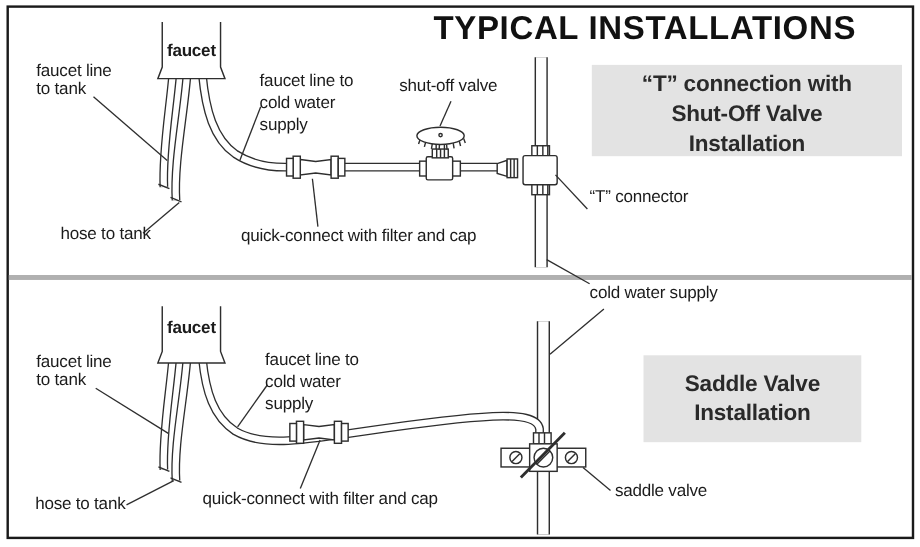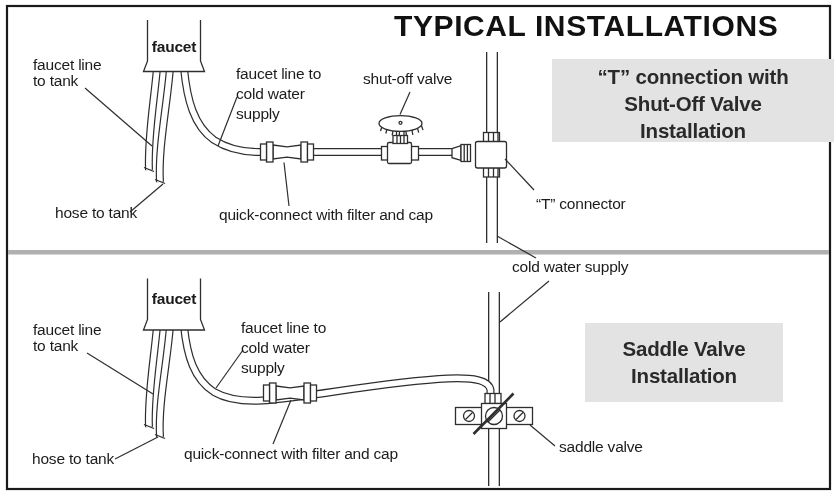--- a/index.html
+++ b/index.html
@@ -16,21 +16,21 @@
   .handle{stroke:var(--line,#2b2b2b);stroke-width:2.6;fill:none;}
   .lbl{position:absolute;z-index:2;color:var(--label-text,#1b1b1b);font-size:15.5px;
        line-height:16px;white-space:pre-line;letter-spacing:-0.2px;}
   .lbl.lh20{line-height:20px;margin-top:29px;}
   .title{position:absolute;z-index:2;left:394px;top:9px;width:430px;
          font-size:30px;font-weight:bold;letter-spacing:0.6px;white-space:nowrap;
          color:var(--title-text,#111);}
   .hbox{position:absolute;z-index:2;background:var(--heading-bg,#e3e3e3);
         color:var(--heading-text,#2a2a2a);font-weight:bold;font-size:20.5px;
         line-height:27px;text-align:center;white-space:pre-line;letter-spacing:-0.2px;}
-  #hbox-top{left:538px;top:59px;width:282px;height:83px;padding-top:4px;box-sizing:border-box;margin-left:14px;}
+  #hbox-top{left:538px;top:59px;width:282px;height:83px;padding-top:4px;box-sizing:border-box;}
   #hbox-bottom{left:585px;top:323px;width:198px;height:79px;padding-top:12px;box-sizing:border-box;}
   .faucet-lbl{text-align:center;width:62px;font-weight:bold;}
 </style>
 </head>
 <body>
 
 <div id="stage">
 
   <svg id="art" width="836" height="497" viewBox="0 0 836 497">
     <defs>
@@ -171,23 +171,23 @@
 
   <div class="lbl" style="left:33px;top:57px;">faucet line
 to tank</div>
   <div class="lbl faucet-lbl" style="left:143px;top:39px;">faucet</div>
   <div class="lbl lh20" style="left:236px;top:35px;">faucet line to
 cold water
 supply</div>
   <div class="lbl" style="left:363px;top:71px;">shut-off valve</div>
   <div class="lbl" style="left:55px;top:205px;">hose to tank</div>
   <div class="lbl" style="left:219px;top:207px;">quick-connect with filter and cap</div>
-  <div class="lbl" style="left:536px;top:196px;">“T” connector</div>
+  <div class="lbl" style="left:536px;top:172px;">“T” connector</div>
 
-  <div class="lbl" style="left:512px;top:259px;text-align:center;">cold water supply</div>
+  <div class="lbl" style="left:536px;top:259px;text-align:center;">cold water supply</div>
 
   <div class="lbl" style="left:33px;top:322px;">faucet line
 to tank</div>
   <div class="lbl faucet-lbl" style="left:143px;top:291px;">faucet</div>
   <div class="lbl lh20" style="left:241px;top:289px;">faucet line to
 cold water
 supply</div>
   <div class="lbl" style="left:32px;top:451px;">hose to tank</div>
   <div class="lbl" style="left:184px;top:446px;">quick-connect with filter and cap</div>
   <div class="lbl" style="left:559px;top:439px;">saddle valve</div>

